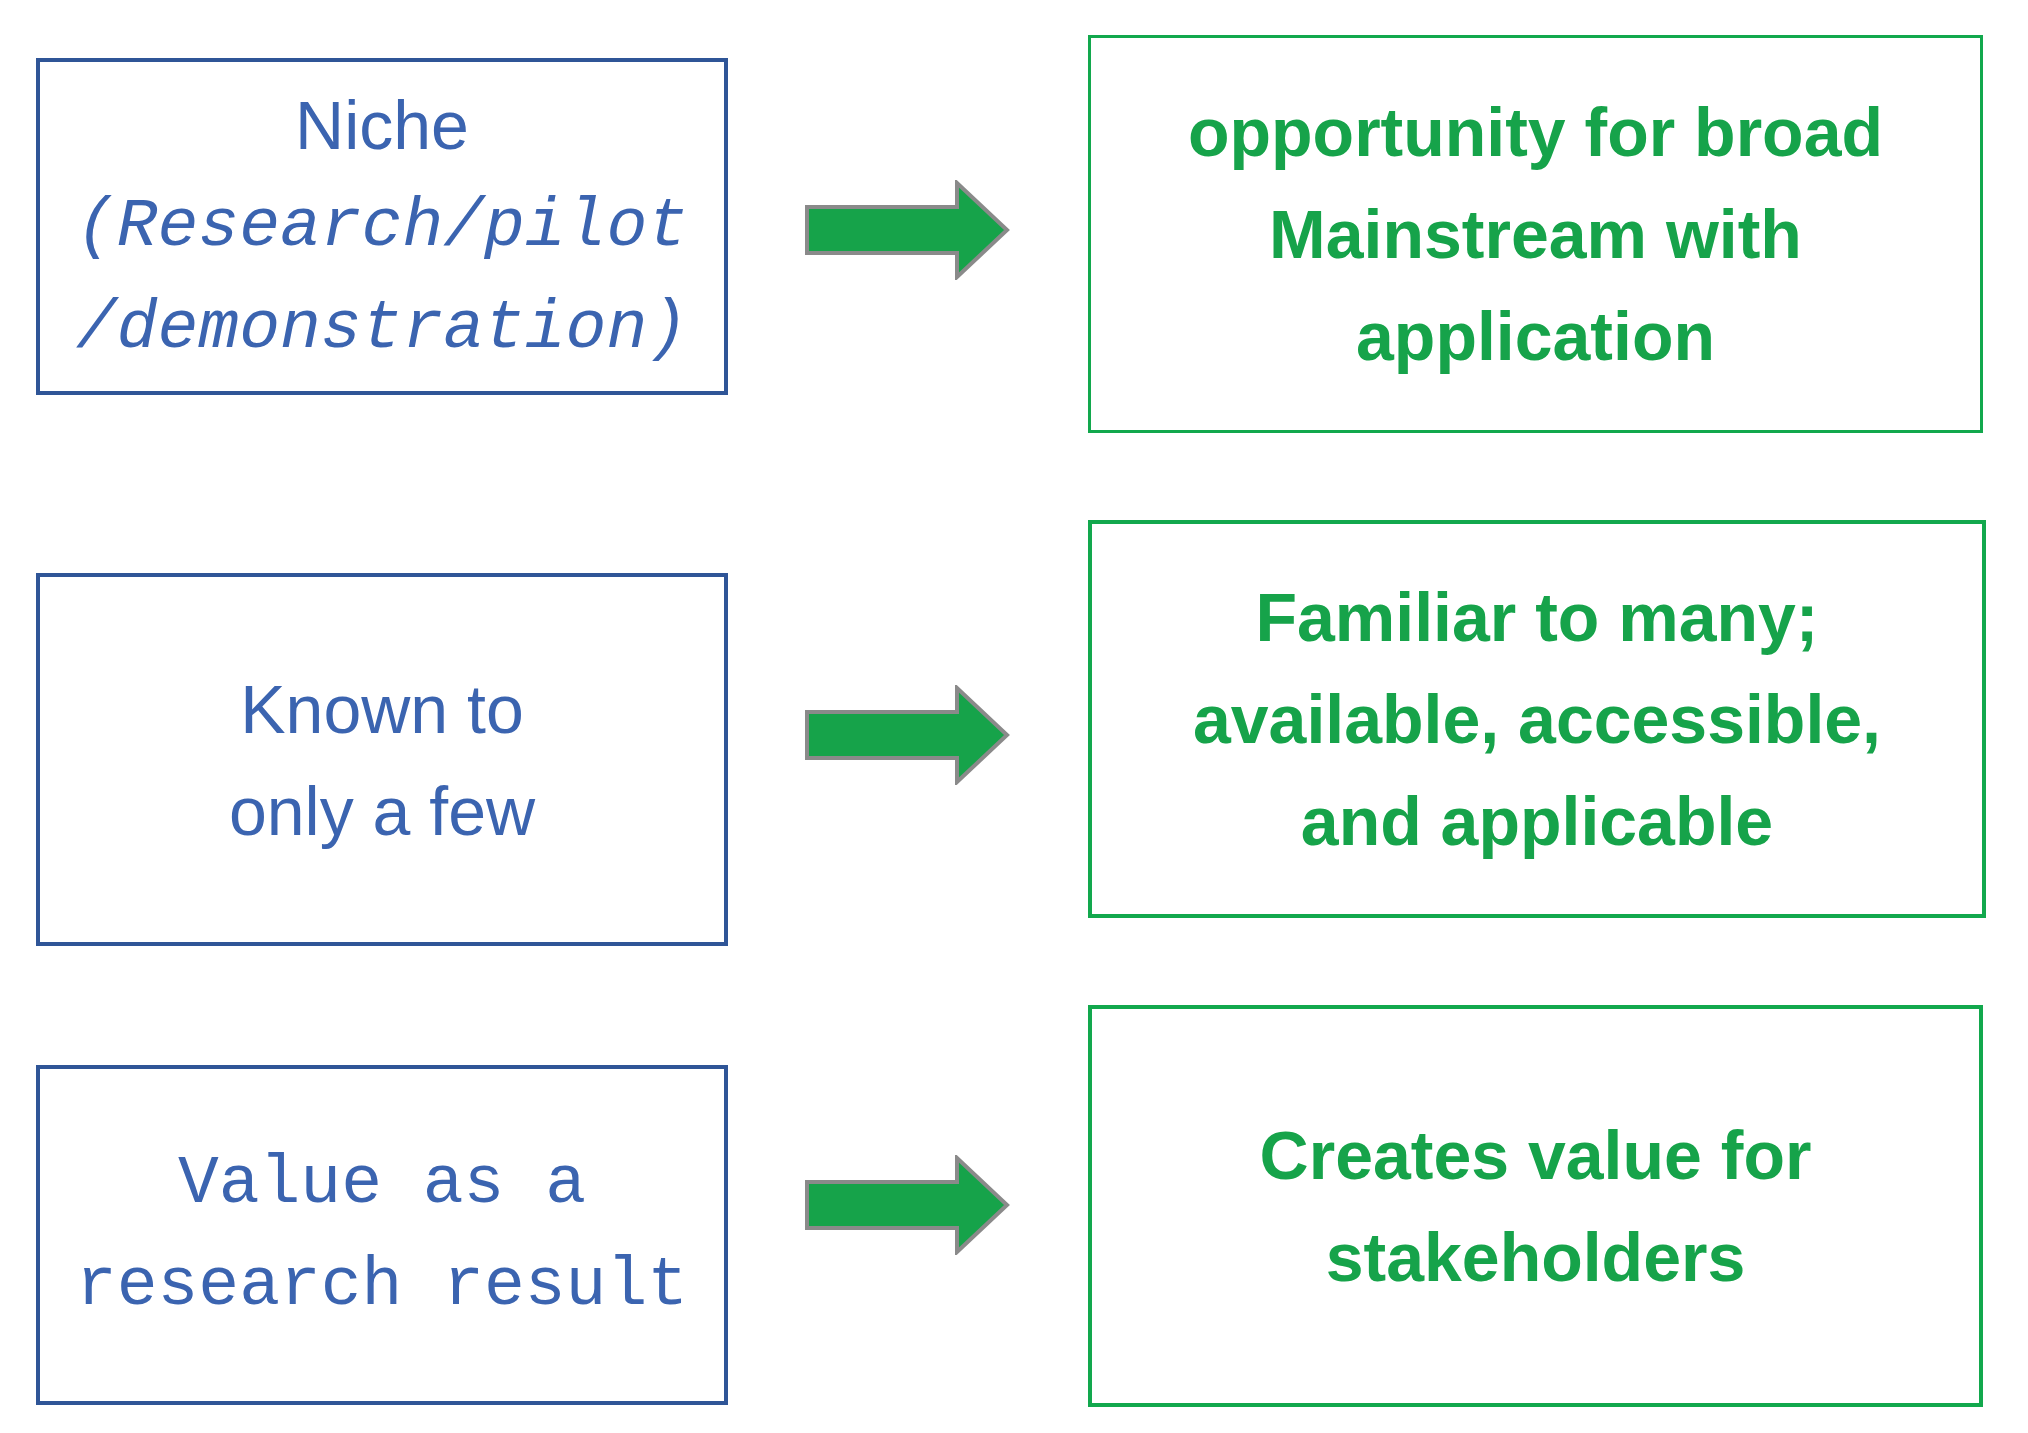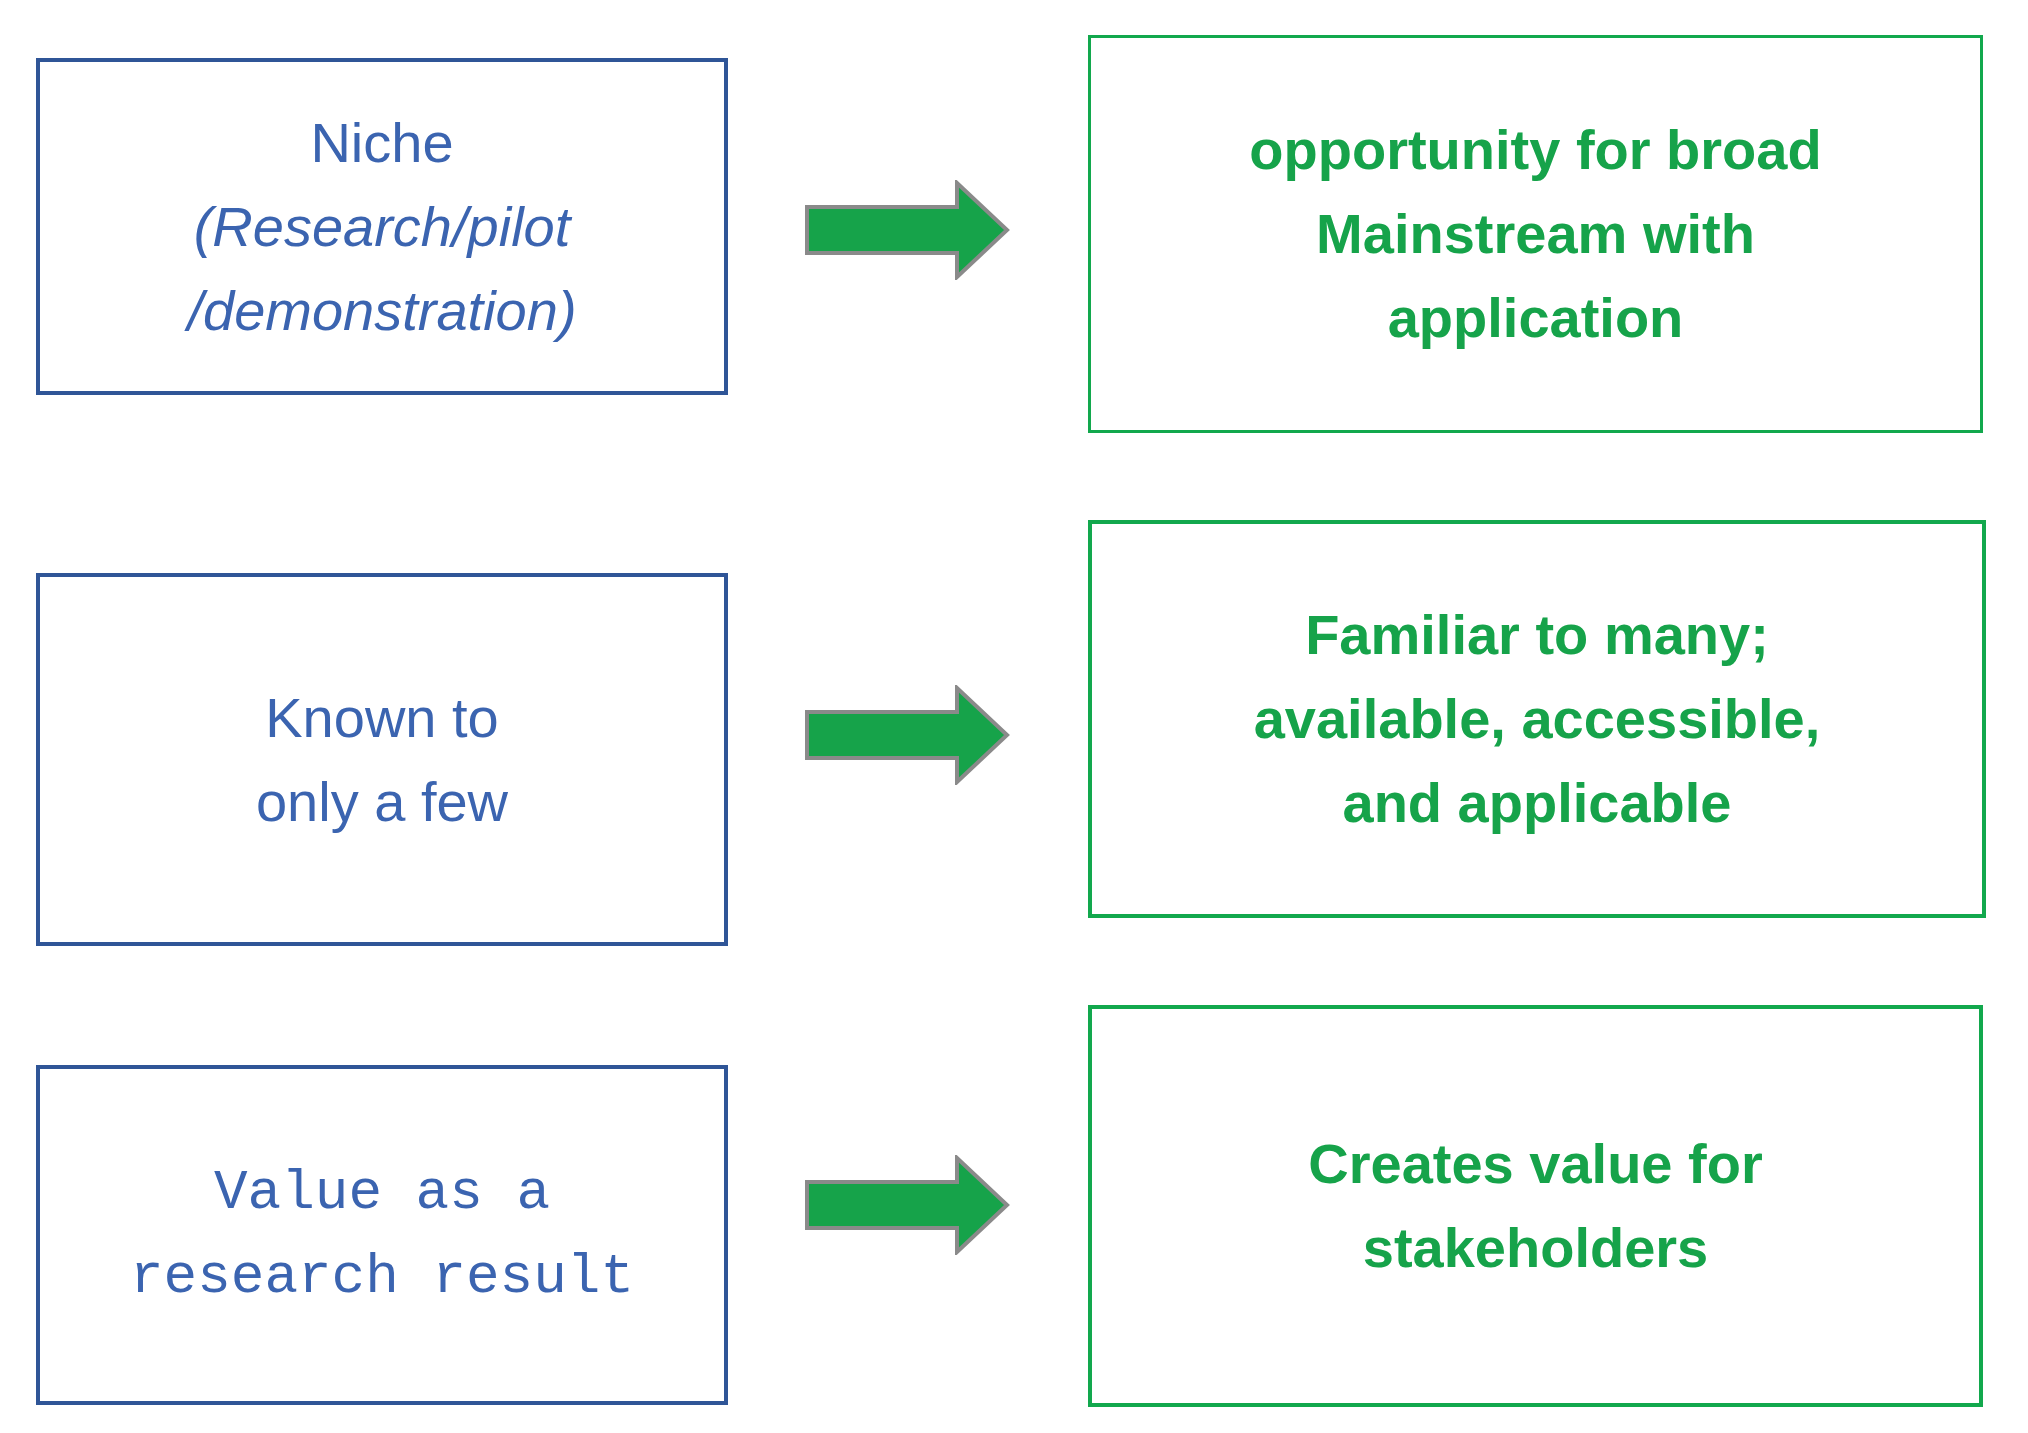--- a/index.html
+++ b/index.html
@@ -22,26 +22,26 @@
     text-align: center;
     background: #ffffff;
     box-sizing: border-box;
   }
 
   .box.left  { border: 4px solid var(--blue_border); }
   .box.right { border: 4px solid var(--green_border); }
   .box.right.thin { border-width: 3px; }
 
   .line {
-    font-size: 56px;
+    font-size: 68px;
     line-height: 1.5;
     white-space: nowrap;
   }
   .line.blue  { color: var(--blue_text); font-weight: 400; }
-  .line.blue.italic { font-style: italic; }
+  .line.blue.italic { font-style: italic; font-family: Liberation Mono, monospace; }
   .line.green { color: var(--green_text); font-weight: 700; }
 
   
   .r1-left { left: 36px;  top: 58px;   width: 692px; height: 337px; }
   .r2-left { left: 36px;  top: 573px;  width: 692px; height: 373px; }
   .r3-left { left: 36px;  top: 1065px; width: 692px; height: 340px; font-family: Liberation Mono, monospace; }
 
   
   .r1-right { left: 1088px; top: 35px;   width: 895px; height: 398px; }
   .r2-right { left: 1088px; top: 520px;  width: 898px; height: 398px; }

